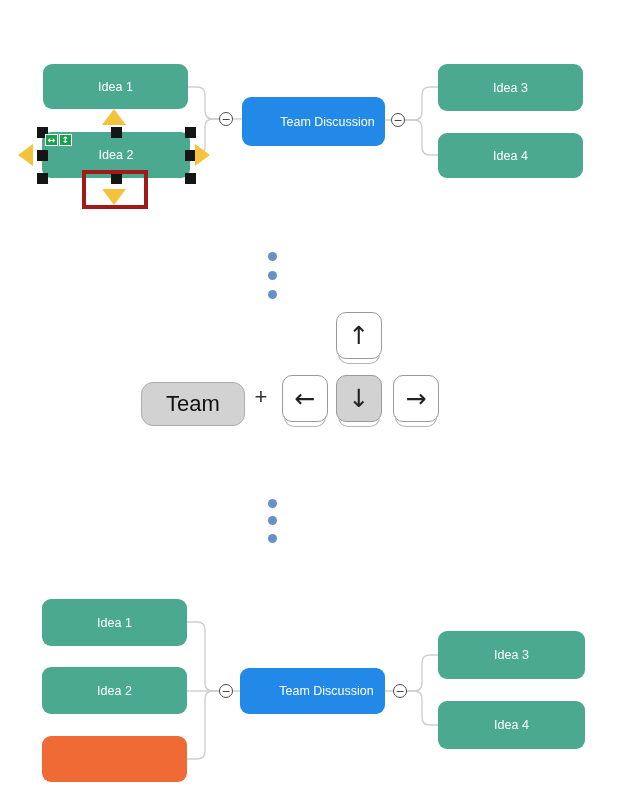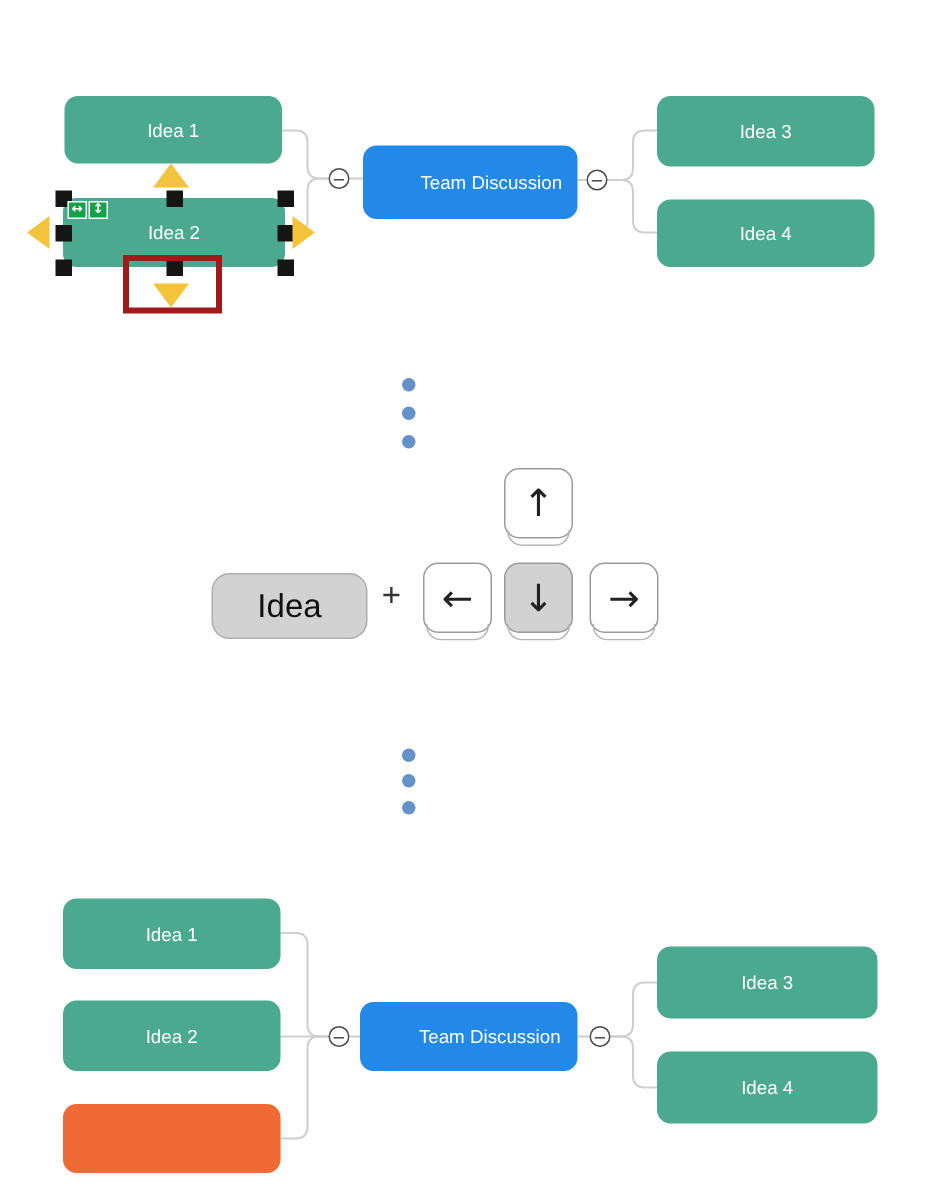--- a/index.html
+++ b/index.html
@@ -132,21 +132,21 @@
     </div>
   </div>
 
   <div class="highlight-rect" style="left:82px;top:154px;width:66px;height:39px"></div>
 
   <div class="dot" style="left:268px;top:236px"></div>
   <div class="dot" style="left:268px;top:255px"></div>
   <div class="dot" style="left:268px;top:274px"></div>
 
   <div class="ctrl-key">
-    <span>Idea</span>
+    <span>Team</span>
   </div>
   <div class="plus">+</div>
 
   <div class="key" style="left:336px;top:296px">
     <span class="glyph">↑</span>
   </div>
   <div class="key" style="left:282px;top:359px">
     <span class="glyph">←</span>
   </div>
   <div class="key pressed" style="left:336px;top:359px">

